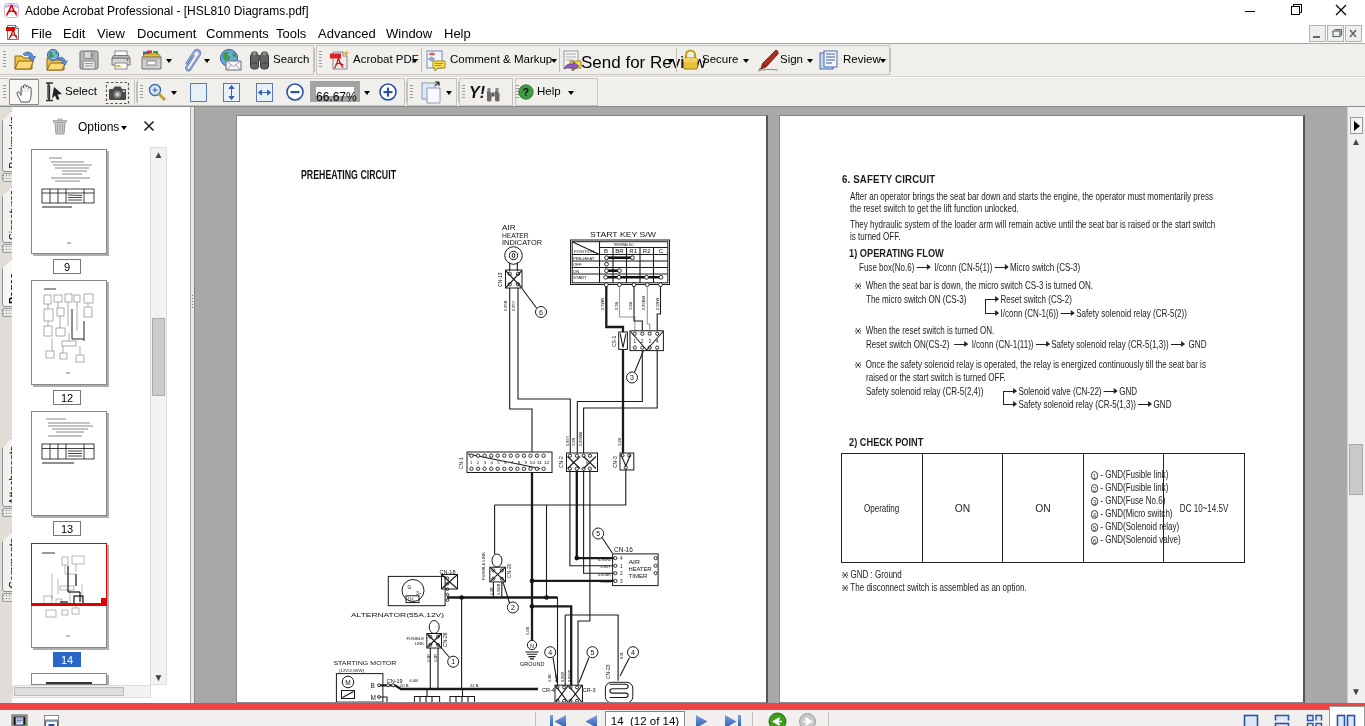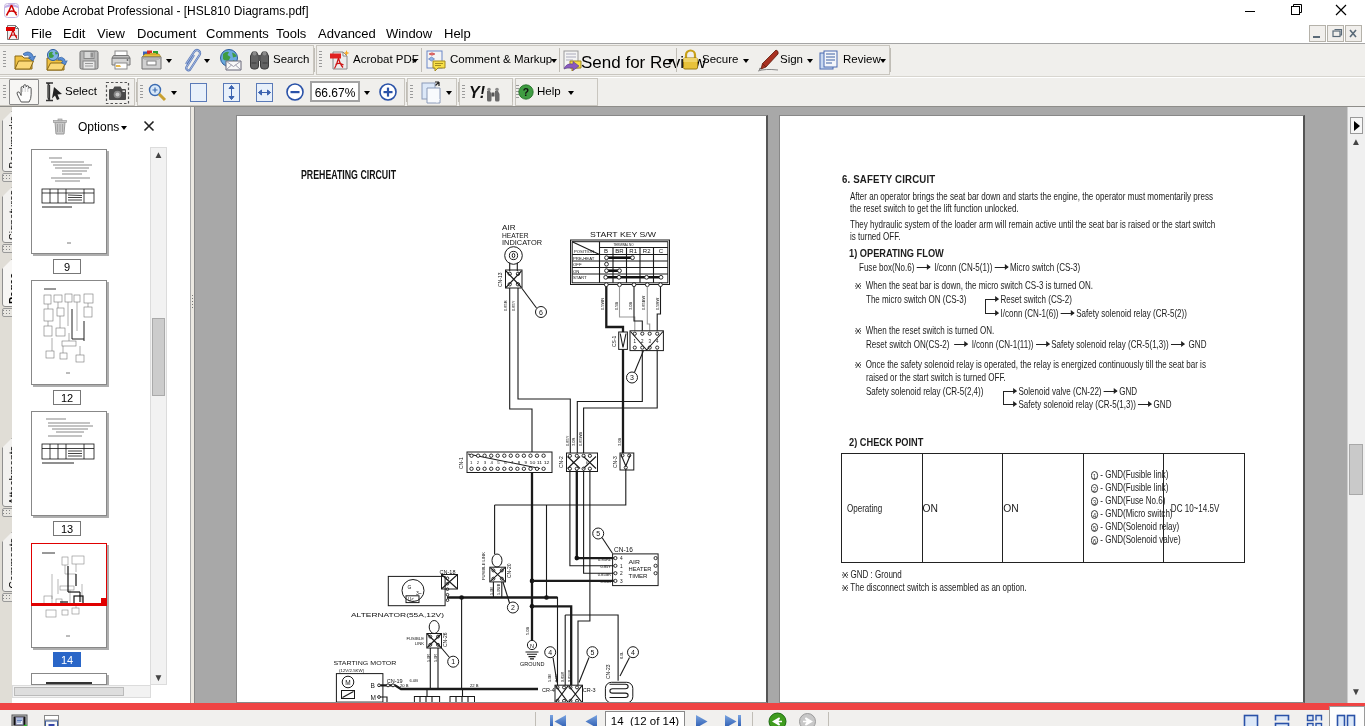--- a/index.html
+++ b/index.html
@@ -15,21 +15,21 @@
 .thumb{position:absolute;width:76px;height:105px;background:#fff;border:1px solid #888;box-shadow:2px 2px 0 rgba(120,120,120,0.6)}
 .plabel{position:absolute;width:28px;height:15px;border:1px solid #777;background:#fff;font-size:11px;text-align:center;line-height:14px}
 .plabel.sel{background:#2a66c8;color:#fff;border-color:#2a66c8}
 .pl{position:absolute;font-size:10.3px;white-space:nowrap;color:#1c1c1c;transform:scaleX(0.78);transform-origin:0 50%}
 .hd{transform:scaleX(0.84);transform-origin:0 50%;white-space:nowrap}
 .sxc{transform:scaleX(0.78);transform-origin:50% 50%;display:inline-block;white-space:nowrap}
 .ar{display:inline-block;position:relative;width:17px;height:1.2px;background:#222;vertical-align:3.2px}
 .ar:after{content:"";position:absolute;right:-1px;top:-2.7px;width:0;height:0;border-left:5px solid #222;border-top:3.1px solid transparent;border-bottom:3.1px solid transparent}
 .rm{vertical-align:-0.5px}
 .hc{border:1px solid #222;border-bottom:2px solid #222;text-align:center;vertical-align:middle}
-.bc{border:1px solid #222;text-align:left;vertical-align:middle}
+.bc{border:1px solid #222;text-align:center;vertical-align:middle}
 .cpl{height:12.9px;line-height:12.9px;white-space:nowrap;transform:scaleX(0.78);transform-origin:0 50%}
 .cn{display:inline-block;width:9px;height:9px;border:1px solid #222;border-radius:50%;font-size:7px;line-height:9px;text-align:center;vertical-align:-1px}
 </style></head>
 <body>
 
 <div class="abs" style="left:0;top:0;width:1365px;height:23px;background:#fff">
   <svg class="abs" style="left:4px;top:3px" width="15" height="15" viewBox="0 0 15 15">
     <rect x="0.5" y="0.5" width="14" height="14" rx="3" fill="#fdfdfd" stroke="#c5b8e0"></rect>
     <path d="M1 3 q6 -4 13 0 l0 2 q-6 -3 -13 0 z" fill="#b9a1e0" opacity="0.85"></path>
     <path d="M7.5 2 C6 6 4 10 2.5 12.5 M7.5 2 C9 6 11 10 12.7 12.2 M3.5 9.5 C6.5 7.5 9.5 7.5 12.5 9.8" stroke="#d00000" stroke-width="1.5" fill="none"></path>
@@ -259,21 +259,21 @@
   <svg class="abs" style="left:254px;top:3px" width="21" height="23" viewBox="0 0 21 23">
     <rect x="2.5" y="2.5" width="16" height="18" fill="#e8f0fa" stroke="#5a7ab8"></rect>
     <path d="M4.5 11.5 h12 M4.5 11.5 l3 -2.5 v5 z M16.5 11.5 l-3 -2.5 v5 z" fill="#3a62b0" stroke="#3a62b0" stroke-width="1"></path>
   </svg>
 
   <svg class="abs" style="left:285px;top:4px" width="20" height="20" viewBox="0 0 20 20">
     <circle cx="10" cy="10" r="8" fill="#fff" stroke="#2a52a8" stroke-width="1.6"></circle>
     <rect x="5.5" y="9" width="9" height="2.2" fill="#2a52a8"></rect>
   </svg>
 
-  <div class="abs" style="left:310px;top:3px;width:50px;height:21px;background:#fff;border:2px solid #a3a3a3;font-size:12px;text-align:center;line-height:20px">66.67%</div>
+  <div class="abs" style="left:310px;top:3px;width:50px;height:21px;background:#fff;border:6px solid #a3a3a3;font-size:12px;text-align:center;line-height:20px">66.67%</div>
   <span class="dd abs" style="left:364px;top:13px"></span>
 
   <svg class="abs" style="left:378px;top:4px" width="20" height="20" viewBox="0 0 20 20">
     <circle cx="10" cy="10" r="8" fill="#fff" stroke="#2a52a8" stroke-width="1.6"></circle>
     <rect x="5.5" y="9" width="9" height="2.2" fill="#2a52a8"></rect>
     <rect x="8.9" y="5.6" width="2.2" height="9" fill="#2a52a8"></rect>
   </svg>
   <div class="sep" style="left:406px"></div>
   <div class="tbgrip" style="left:410px"></div>
 

